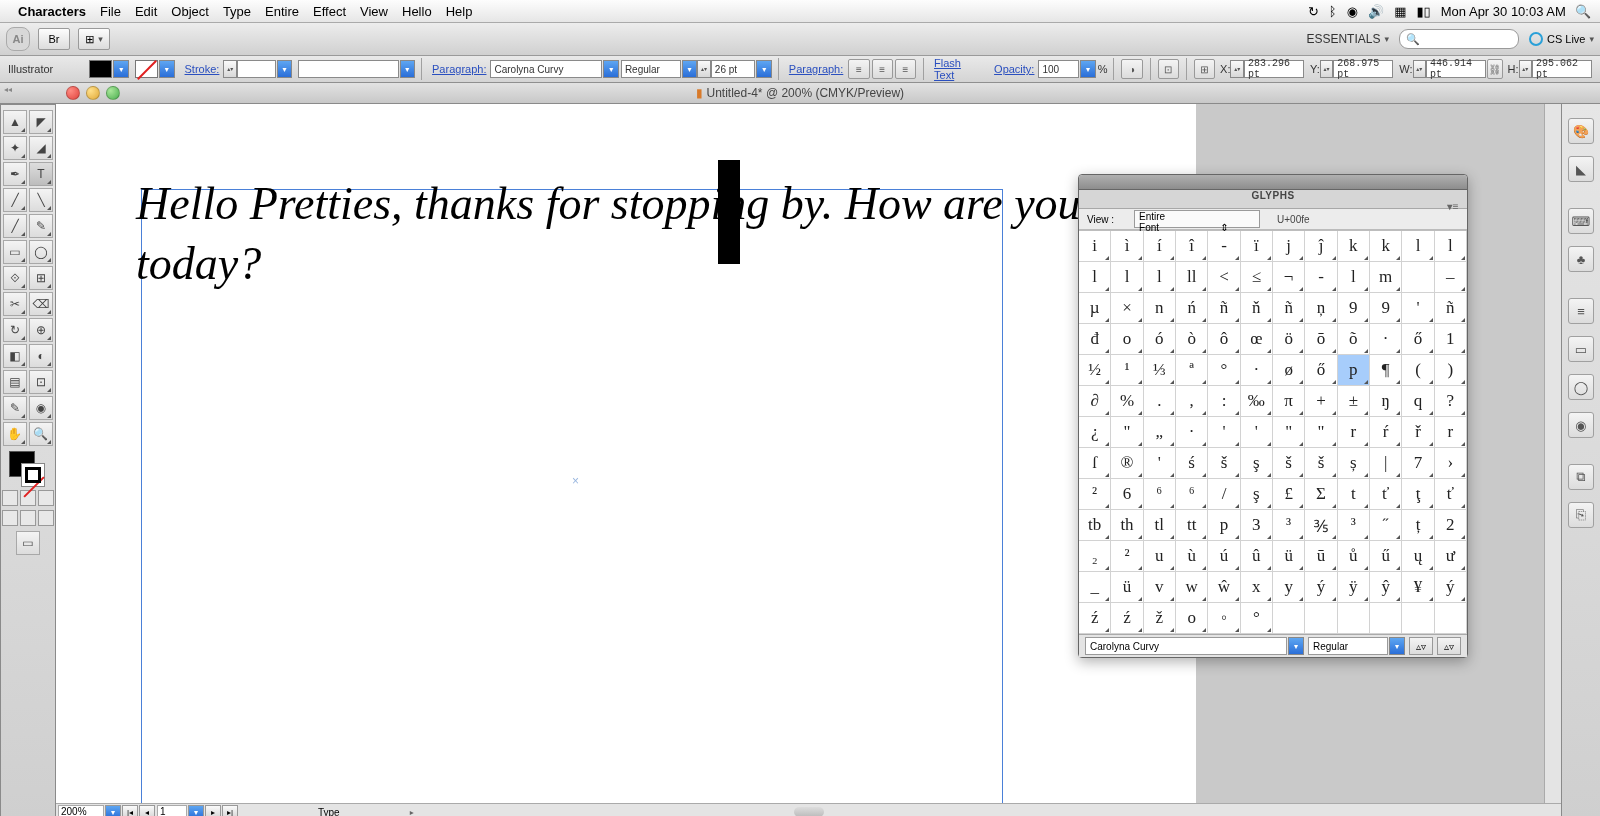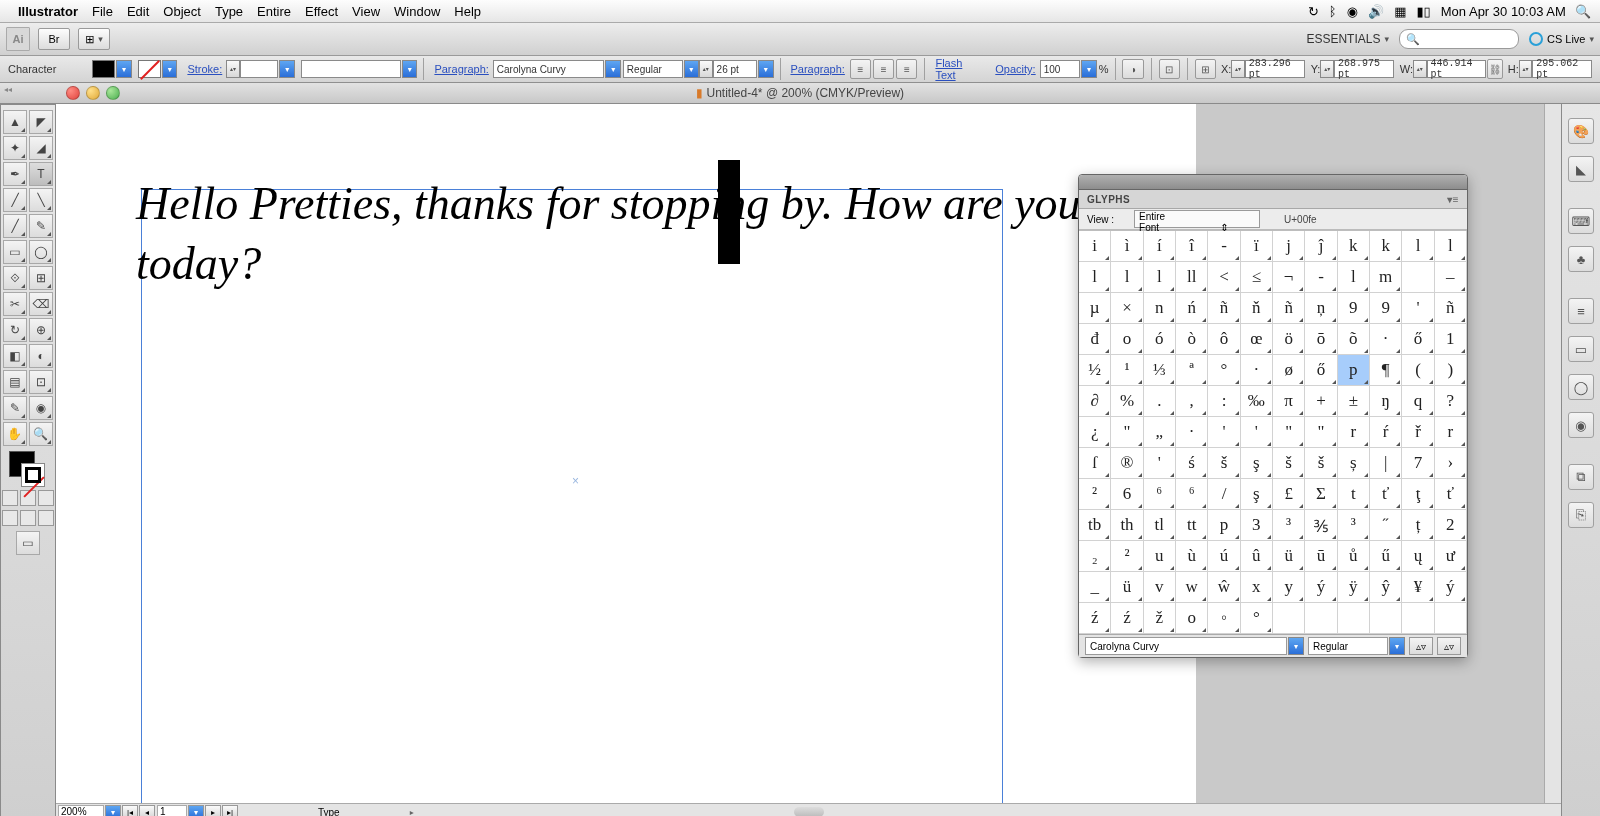--- a/index.html
+++ b/index.html
@@ -5,21 +5,21 @@
   html,body{margin:0;padding:0;width:1600px;height:816px;overflow:hidden;font-family:"Lucida Grande","Helvetica Neue",Arial,sans-serif;font-size:11px;background:#c5c5c5;color:#000;}
   
   .menubar{height:22px;background:linear-gradient(#fdfdfd,#e6e6e6);border-bottom:1px solid #aaa;display:flex;align-items:center;padding:0 8px;font-size:13px;}
   .menubar .apple{font-size:15px;margin-right:10px;}
   .menubar .appname{font-weight:bold;margin-right:14px;}
   .menubar .mitem{margin-right:14px;}
   .menubar .spacer{flex:1;}
   .menubar .ricon{margin-left:10px;}
   
   .appstrip{height:32px;background:linear-gradient(#ededed,#d0d0d0);border-bottom:1px solid #9a9a9a;display:flex;align-items:center;padding:0 6px;}
-  .appstrip .ai-logo{width:22px;height:22px;background:#d8d8d8;border:1px solid #aaa;border-radius:1px;display:flex;align-items:center;justify-content:center;font-weight:bold;color:#888;}
+  .appstrip .ai-logo{width:22px;height:22px;background:#d8d8d8;border:1px solid #aaa;border-radius:8px;display:flex;align-items:center;justify-content:center;font-weight:bold;color:#888;}
   .appstrip .pill{height:20px;min-width:22px;border:1px solid #9a9a9a;background:linear-gradient(#fdfdfd,#dcdcdc);border-radius:2px;margin-left:8px;display:flex;align-items:center;justify-content:center;padding:0 4px;}
   .appstrip .dropcaret{font-size:9px;margin-left:4px;color:#555;}
   .appstrip .spacer{flex:1;}
   .appstrip .ws{font-size:12px;color:#333;display:flex;align-items:center;}
   .appstrip .search{width:112px;height:18px;border:1px solid #9a9a9a;border-radius:9px;background:#fff;margin-left:10px;display:flex;align-items:center;padding-left:6px;color:#888;}
   .appstrip .cs{margin-left:10px;display:flex;align-items:center;}
   .appstrip .csdot{width:10px;height:10px;border:2px solid #2aa0d8;border-radius:50%;margin-right:4px;}
   
   .ctrl{height:26px;background:linear-gradient(#e9e9e9,#d4d4d4);border-bottom:1px solid #8f8f8f;display:flex;align-items:center;padding:0 8px;font-size:11px;color:#333;}
   .ctrl .lbl{margin-right:6px;}
@@ -65,50 +65,50 @@
   .hscroll .nav{width:14px;height:12px;border:1px solid #999;background:linear-gradient(#fafafa,#d6d6d6);margin-left:1px;display:flex;align-items:center;justify-content:center;font-size:8px;}
   .hscroll .bluenav{background:linear-gradient(#5ea6f2,#2a6ed8);color:#fff;}
   .hscroll .thumb{position:absolute;left:50%;transform:translateX(-50%);height:10px;width:30px;border-radius:5px;background:linear-gradient(#ddd,#bbb);bottom:3px;}
   
   .rdock{width:38px;background:linear-gradient(#e6e6e6,#cfcfcf);border-left:1px solid #8a8a8a;display:flex;flex-direction:column;align-items:center;padding-top:8px;}
   .rdock .rbtn{width:24px;height:24px;border:1px solid #a0a0a0;background:linear-gradient(#f4f4f4,#dcdcdc);border-radius:3px;margin:6px 0;display:flex;align-items:center;justify-content:center;font-size:13px;color:#555;}
   .rdock .gap{height:14px;}
   
   .glyphs{position:absolute;left:1022px;top:70px;width:388px;background:#e9e9e9;border:1px solid #666;border-radius:4px;box-shadow:0 4px 14px rgba(0,0,0,.3);}
   .glyphs .gtitle{height:14px;background:linear-gradient(#b0b0b0,#8d8d8d);border-bottom:1px solid #666;border-radius:4px 4px 0 0;}
-  .glyphs .gtab{height:18px;background:#d6d6d6;display:flex;align-items:center;padding:0 8px;font-size:10px;font-weight:bold;letter-spacing:.5px;color:#444;border-bottom:1px solid #a8a8a8;}
+  .glyphs .gtab{height:18px;background:#d6d6d6;display:flex;align-items:center;padding:0 8px;font-size:10px;font-weight:bold;letter-spacing:.5px;color:#444;border-bottom:1px solid #a8a8a8;flex-direction:column;}
   .glyphs .gtab .opts{margin-left:auto;font-size:10px;color:#666;}
   .glyphs .gshow{height:20px;display:flex;align-items:center;padding:0 8px;font-size:10px;background:#ececec;border-bottom:1px solid #bbb;}
   .glyphs .gshow select, .glyphs .gshow .sel{height:16px;font-size:10px;border:1px solid #9a9a9a;background:#fafafa;padding:0 4px;margin-left:20px;}
-  .glyphs .ginfo{margin-left:24px;color:#444;}
+  .glyphs .ginfo{margin-left:17px;color:#444;}
   .ggrid{display:grid;grid-template-columns:repeat(12,1fr);background:#fff;border-top:1px solid #bdbdbd;}
   .gc{height:30px;border-right:1px solid #d2d2d2;border-bottom:1px solid #d2d2d2;display:flex;align-items:center;justify-content:center;font-family:"Snell Roundhand","Apple Chancery",cursive;font-size:17px;color:#222;position:relative;}
   .gc.hl{background:#a7cdfb;}
   .gc .tri{position:absolute;bottom:1px;right:1px;width:0;height:0;border-left:4px solid transparent;border-bottom:4px solid #555;}
   .gfoot{height:22px;display:flex;align-items:center;padding:0 6px;background:#e4e4e4;border-top:1px solid #aaa;}
   .gfoot .sel{flex:1;height:16px;border:1px solid #9a9a9a;background:#fff;font-size:10px;padding:0 4px;display:flex;align-items:center;}
   .gfoot .sel.short{flex:0 0 70px;margin-left:4px;}
   .gfoot .zicn{width:22px;height:16px;border:1px solid #999;background:linear-gradient(#f4f4f4,#dcdcdc);margin-left:4px;display:flex;align-items:center;justify-content:center;font-size:10px;}
   
   .vscroll{position:absolute;right:0;top:0;bottom:16px;width:16px;background:#e4e4e4;border-left:1px solid #aaa;}
 </style>
 </head>
 <body>
 
 <div class="menubar">
   <span class="apple"></span>
-  <span class="appname">Illustrator</span>
+  <span class="appname">Characters</span>
   <span class="mitem">File</span>
   <span class="mitem">Edit</span>
   <span class="mitem">Object</span>
   <span class="mitem">Type</span>
   <span class="mitem">Entire</span>
   <span class="mitem">Effect</span>
   <span class="mitem">View</span>
-  <span class="mitem">Window</span>
+  <span class="mitem">Hello</span>
   <span class="mitem">Help</span>
   <span class="spacer"></span>
   <span class="ricon">↻</span>
   <span class="ricon">ᛒ</span>
   <span class="ricon">◉</span>
   <span class="ricon">🔊</span>
   <span class="ricon">▦</span>
   <span class="ricon">▮▯</span>
   <span class="ricon">Mon Apr 30  10:03 AM</span>
   <span class="ricon">🔍</span>
@@ -125,21 +125,21 @@
     </div>
   <div class="search">🔍</div>
   <div class="cs">
       <span class="csdot"></span>
       <span>CS Live</span>
       <span class="dropcaret">▾</span>
     </div>
 </div>
 
 <div class="ctrl">
-  <span class="lbl">Character</span>
+  <span class="lbl">Illustrator</span>
   <span style="margin-left:30px"></span>
   <span class="swatch" style="background:#000"></span>
     <span class="dropbtn">▾</span>
   <span style="margin-left:6px"></span>
   <span class="swatch" style="background:#fff;position:relative">
       <span style="position:absolute;left:-2px;top:50%;width:26px;border-top:2px solid #e02020;transform:rotate(-45deg)"></span>
     </span>
     <span class="dropbtn">▾</span>
   <span class="link" style="margin-left:10px">Stroke:</span>
   <span class="updn">▴▾</span>

